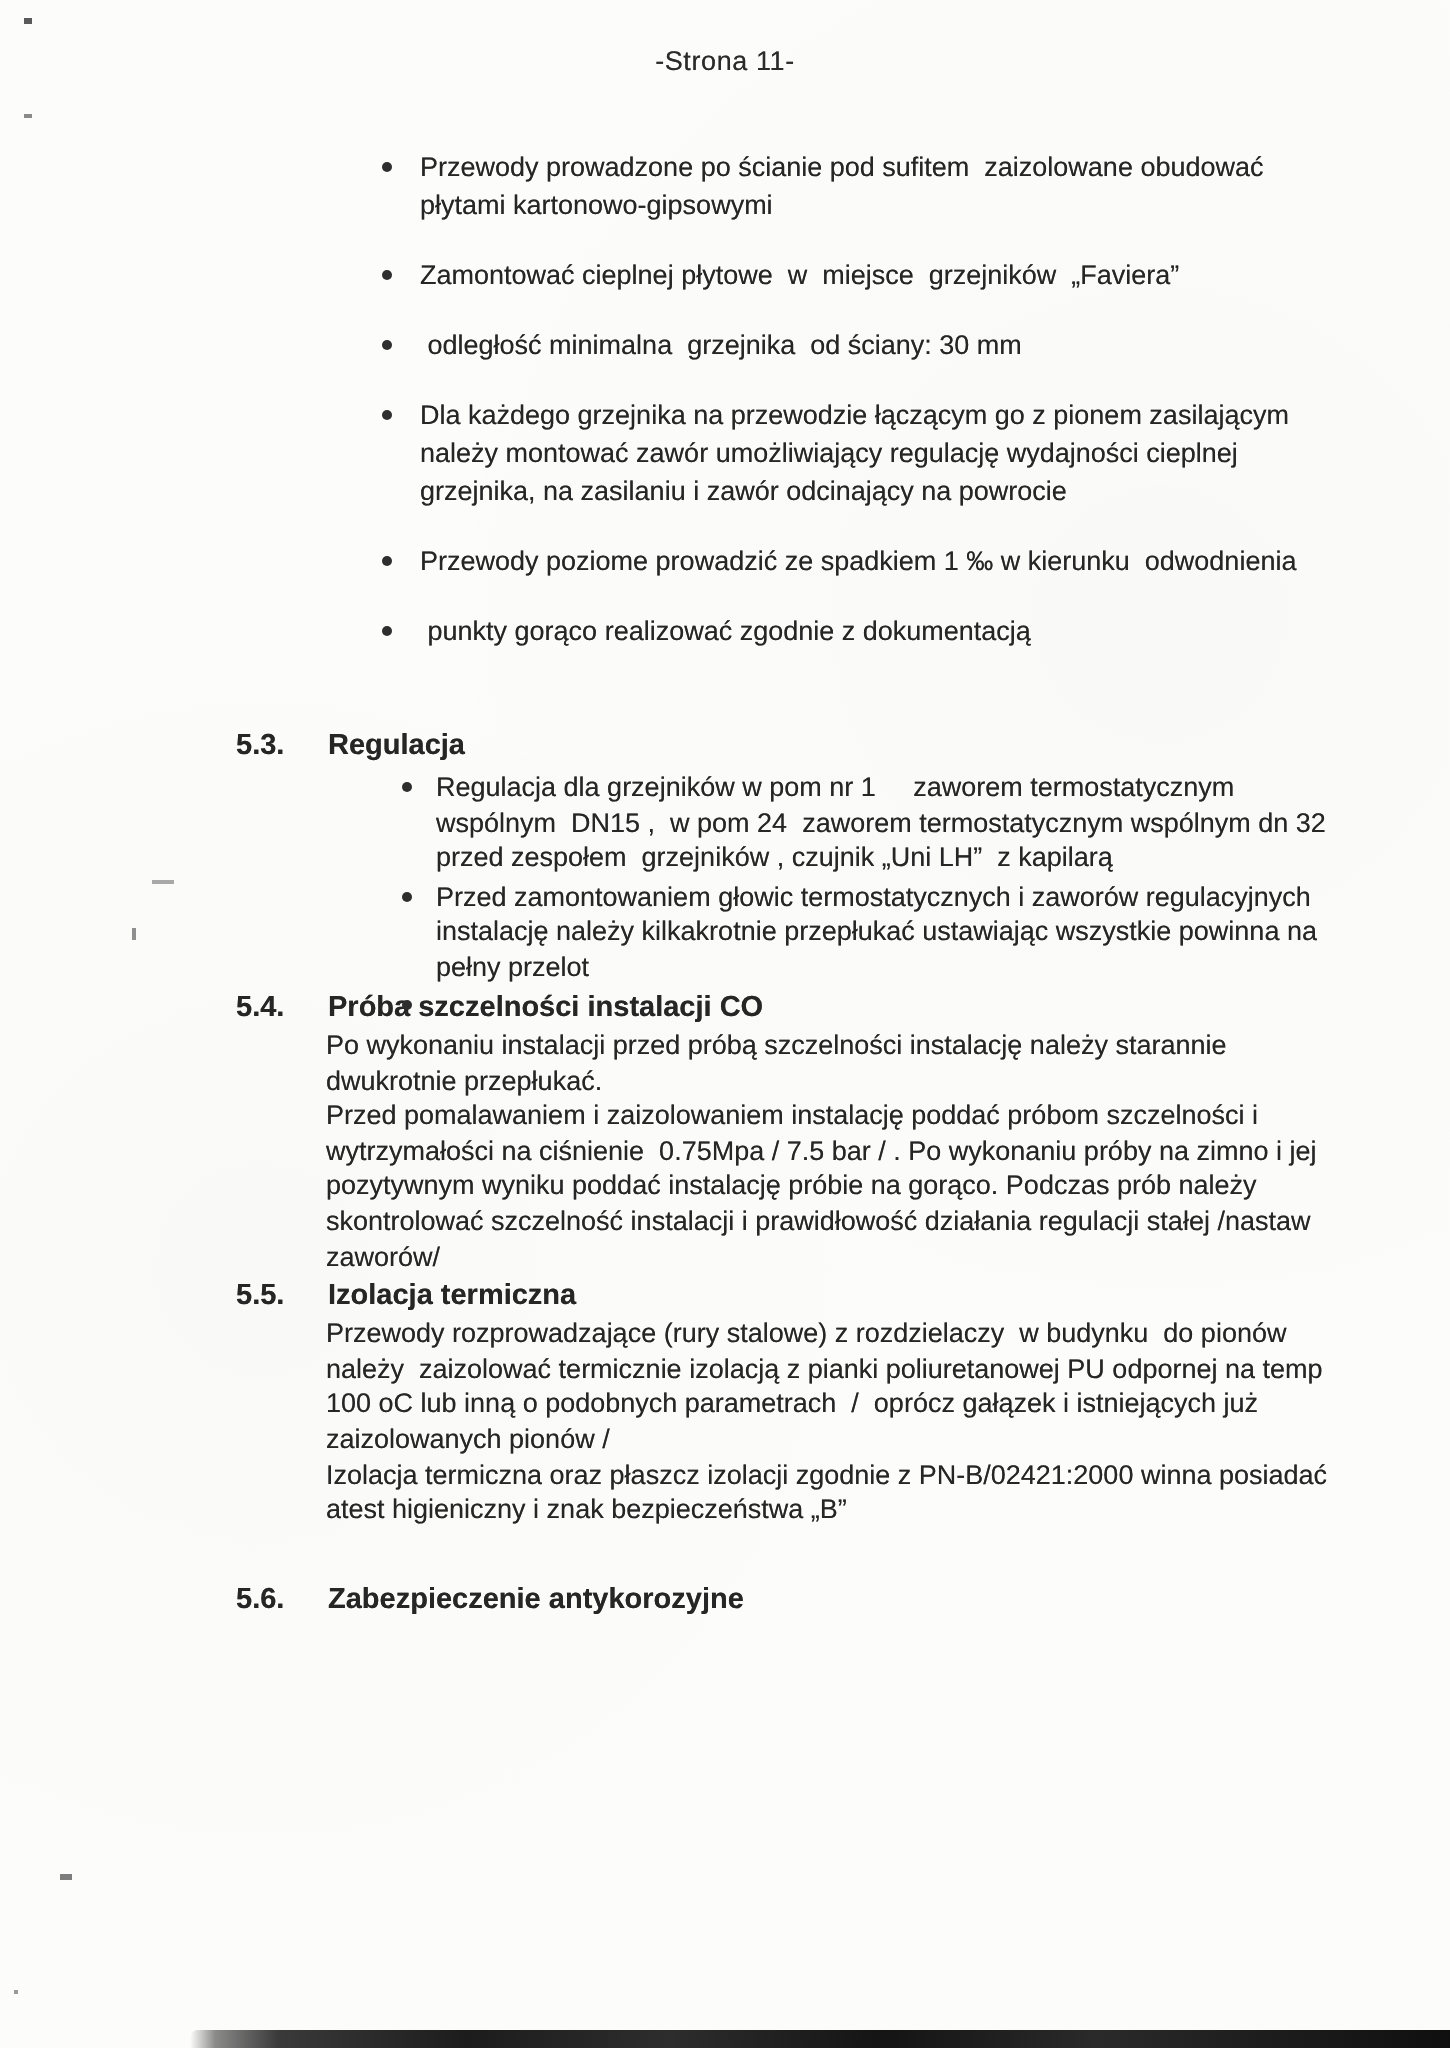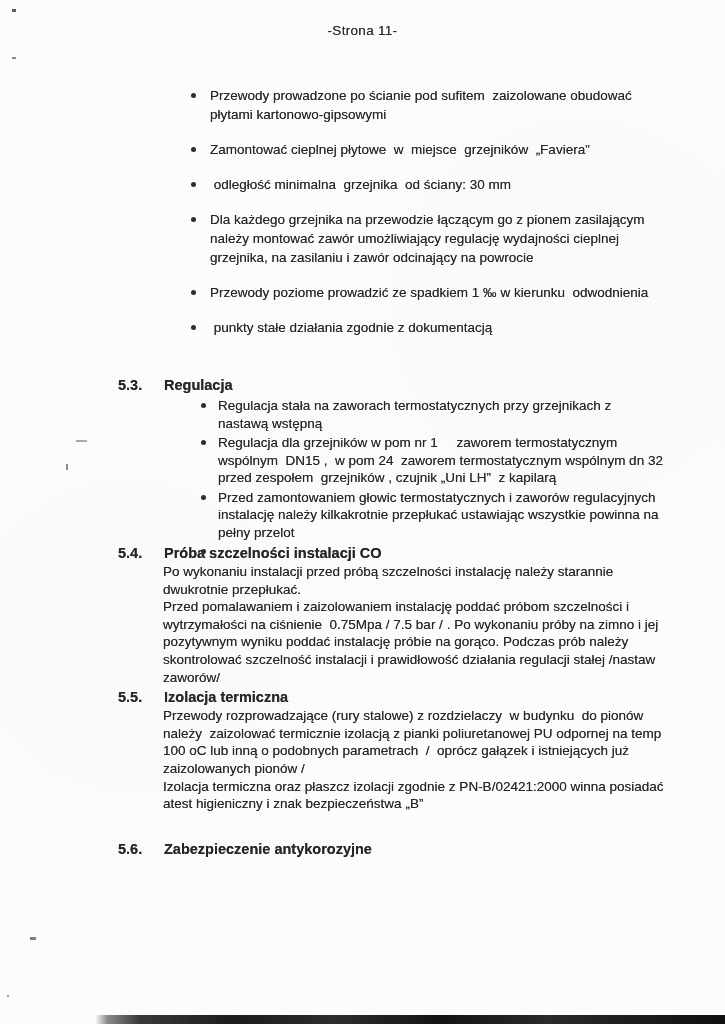--- a/index.html
+++ b/index.html
@@ -13,21 +13,21 @@
     background:
       radial-gradient(circle at 18% 62%, rgba(0,0,0,0.012), transparent 40%),
       radial-gradient(circle at 80% 30%, rgba(0,0,0,0.01), transparent 45%);
   }
   .page-header {
     padding-top:23px; text-align:center;
     font-size:13.5px; letter-spacing:0.3px; color:#2b2b2b;
     text-shadow:0 0 0.3px rgba(40,40,40,.7);
   }
   ul { list-style:none; margin:0; padding:0; }
-  .top-list { margin:48px 0 0 189px; width:463px; }
+  .top-list { margin:36px 0 0 189px; width:463px; }
   .top-list > li { margin-bottom:16px; }
   .li { position:relative; padding-left:21px; font-size:13.5px; line-height:19px; }
   .dot { position:absolute; left:2px; top:7px; width:5px; height:5px;
          border-radius:50%; background:#2e2e2e; }
   .li-text, .para { white-space:pre-wrap; text-shadow:0 0 0.3px rgba(40,40,40,.65); }
   .sec-head { display:flex; margin-left:118px; }
   .sec-num  { width:46px; font-weight:bold; font-size:14.5px; line-height:20px;
               text-shadow:0 0 0.3px rgba(30,30,30,.7); }
   .sec-title{ margin:0; font-weight:bold; font-size:14.5px; line-height:20px;
               text-shadow:0 0 0.3px rgba(30,30,30,.7); }
@@ -88,35 +88,31 @@
       <span class="li-text">Dla każdego grzejnika na przewodzie łączącym go z pionem zasilającym należy montować zawór umożliwiający regulację wydajności cieplnej grzejnika, na zasilaniu i zawór odcinający na powrocie</span>
     </li>
 
     <li class="li">
       <span class="dot"></span>
       <span class="li-text">Przewody poziome prowadzić ze spadkiem 1 ‰ w kierunku  odwodnienia</span>
     </li>
 
     <li class="li">
       <span class="dot"></span>
-      <span class="li-text"> punkty stałe działania zgodnie z dokumentacją</span>
+      <span class="li-text"> punkty gorąco realizować zgodnie z dokumentacją</span>
     </li>
   </ul>
 
 <section id="sec-0">
   <div class="sec-head">
     <span class="sec-num">5.3.</span>
     <h2 class="sec-title">Regulacja</h2>
   </div>
   <ul class="sec-list">
 
-      <li class="li">
-        <span class="dot"></span>
-        <span class="li-text">Regulacja stała na zaworach termostatycznych przy grzejnikach z nastawą wstępną</span>
-      </li>
 
       <li class="li">
         <span class="dot"></span>
         <span class="li-text">Regulacja dla grzejników w pom nr 1     zaworem termostatycznym wspólnym  DN15 ,  w pom 24  zaworem termostatycznym wspólnym dn 32  przed zespołem  grzejników , czujnik „Uni LH”  z kapilarą</span>
       </li>
 
       <li class="li">
         <span class="dot"></span>
         <span class="li-text">Przed zamontowaniem głowic termostatycznych i zaworów regulacyjnych instalację należy kilkakrotnie przepłukać ustawiając wszystkie powinna na pełny przelot</span>
       </li>

